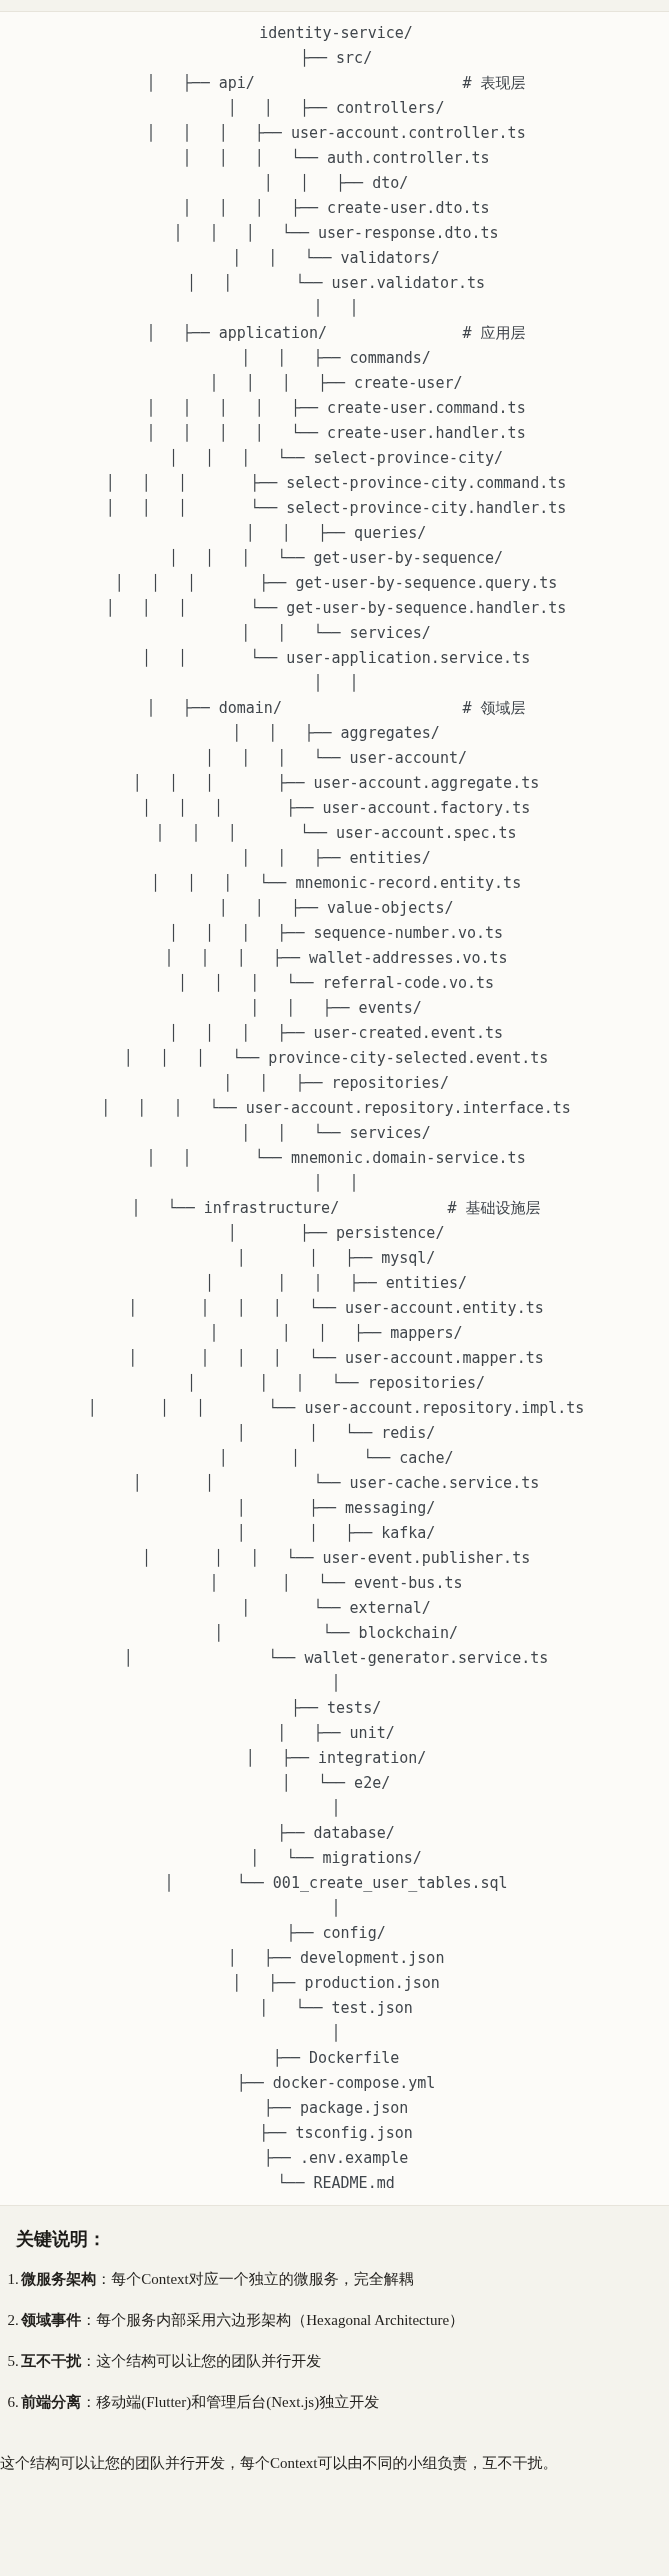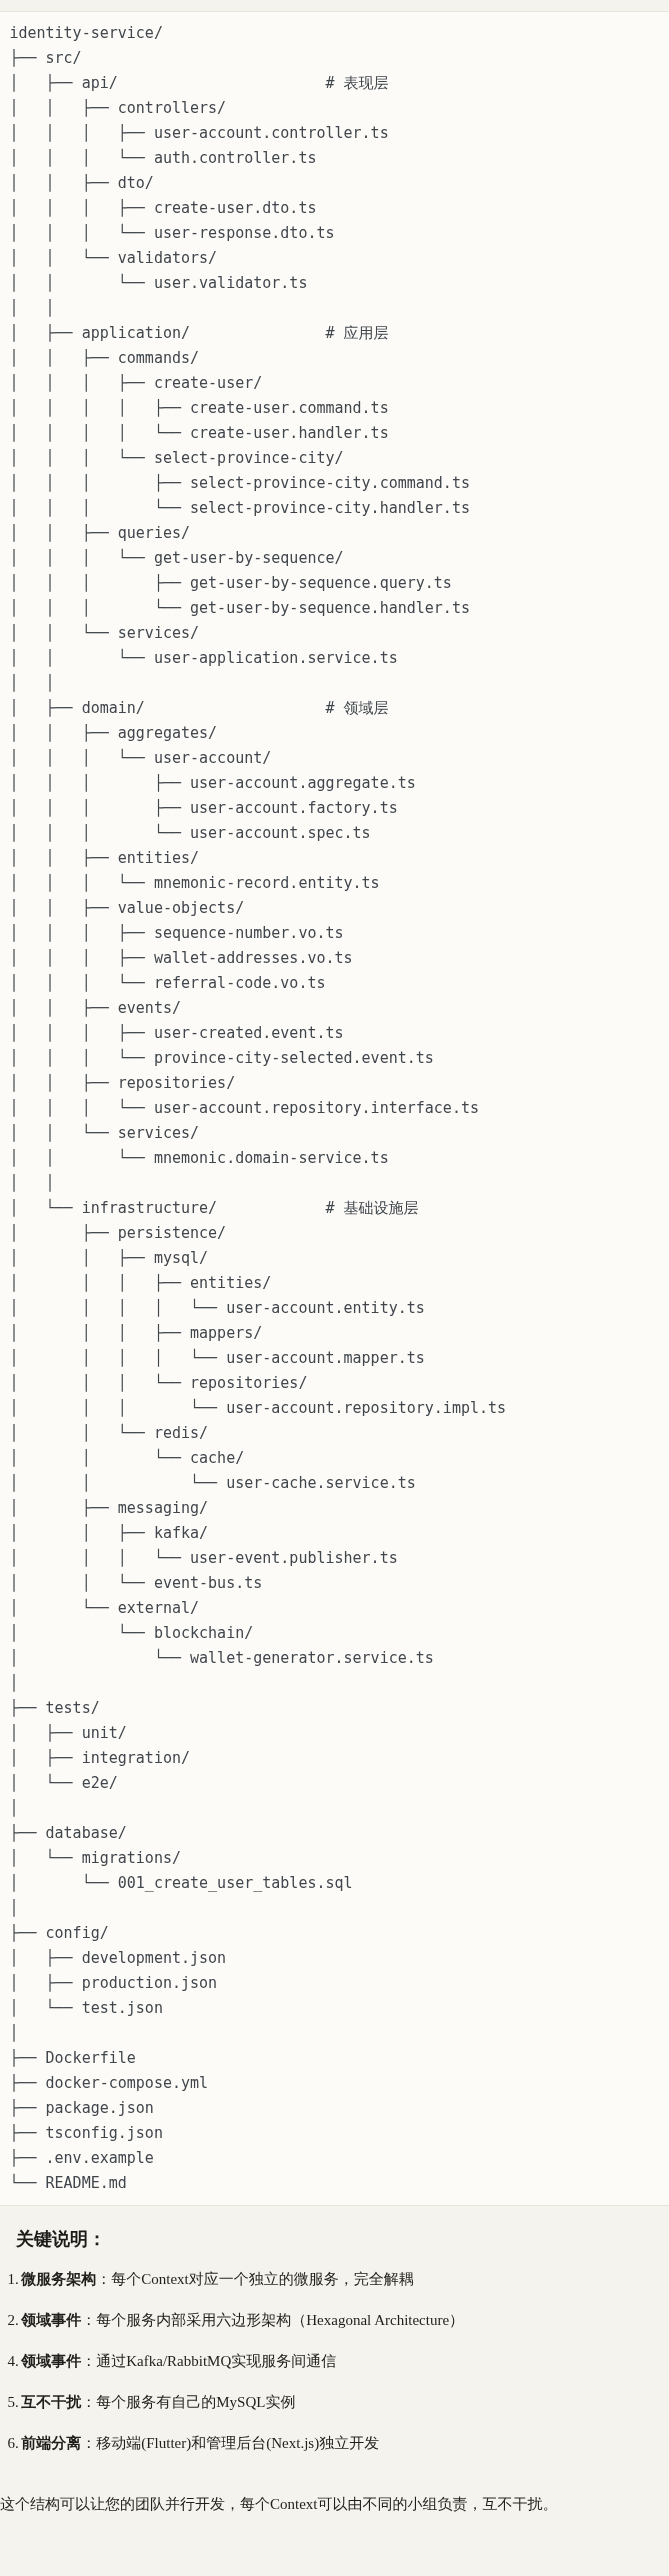--- a/index.html
+++ b/index.html
@@ -22,20 +22,21 @@
     margin: 0;
     padding: 7.5px 6.3px 0 5px;
     color: #1c1b18;
   }
   .code-block {
     margin-top: 11.3px;
     background: #fcfbf8;
     border-top: 0.6px solid #e7e4db;
     border-bottom: 0.6px solid #e7e4db;
     padding: 8.8px 6.3px 8.8px 9.4px;
+    text-align: center;
   }
   .code-block pre {
     margin: 0;
     font-family: "DejaVu Sans Mono", monospace;
     font-size: 15px;
     line-height: 25px;
     color: #40464c;
     white-space: pre;
   }
   .key-notes {
@@ -170,24 +171,21 @@
     <h2 class="key-notes-heading">关键说明：</h2>
 
     <div class="notes-list">
       <div class="note-item">
         <span class="num">1.</span><span class="label">微服务架构</span><span class="desc">：每个Context对应一个独立的微服务，完全解耦</span>
       </div>
       <div class="note-item">
         <span class="num">2.</span><span class="label">领域事件</span><span class="desc">：每个服务内部采用六边形架构（Hexagonal Architecture）</span>
       </div>
       <div class="note-item">
-        <span class="num">4.</span><span class="label">领域事件</span><span class="desc">：通过Kafka/RabbitMQ实现服务间通信</span>
-      </div>
-      <div class="note-item">
-        <span class="num">5.</span><span class="label">互不干扰</span><span class="desc">：每个服务有自己的MySQL实例</span>
+        <span class="num">5.</span><span class="label">互不干扰</span><span class="desc">：这个结构可以让您的团队并行开发</span>
       </div>
       <div class="note-item">
         <span class="num">6.</span><span class="label">前端分离</span><span class="desc">：移动端(Flutter)和管理后台(Next.js)独立开发</span>
       </div>
     </div>
 
     <p class="closing-paragraph">这个结构可以让您的团队并行开发，每个Context可以由不同的小组负责，互不干扰。</p>
   </div>
 
 </div>

